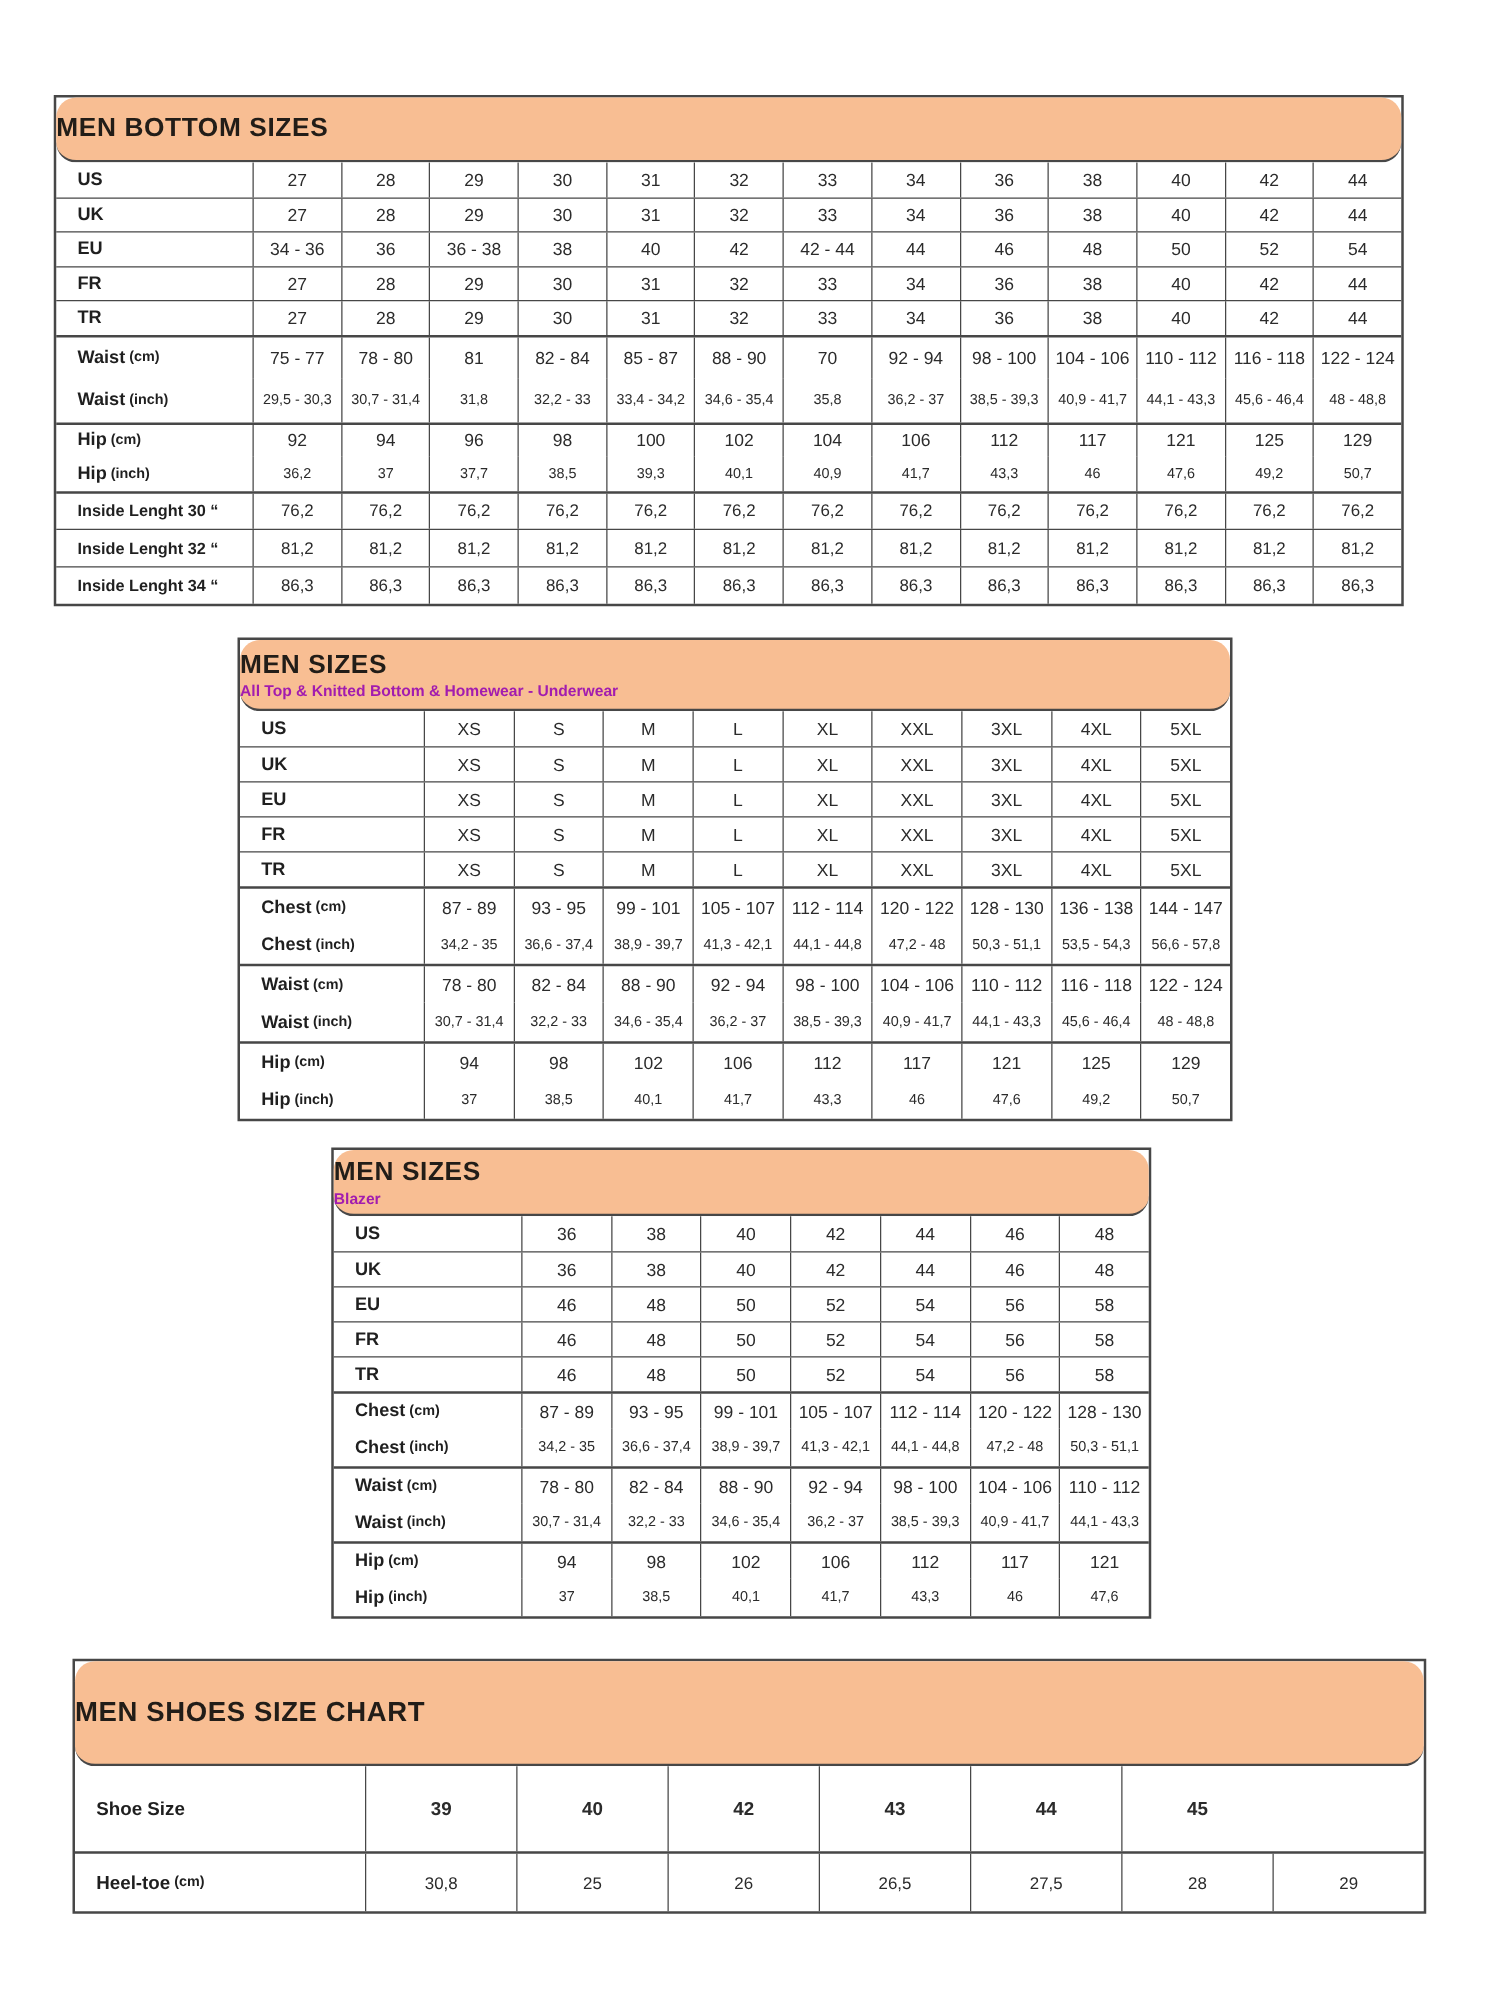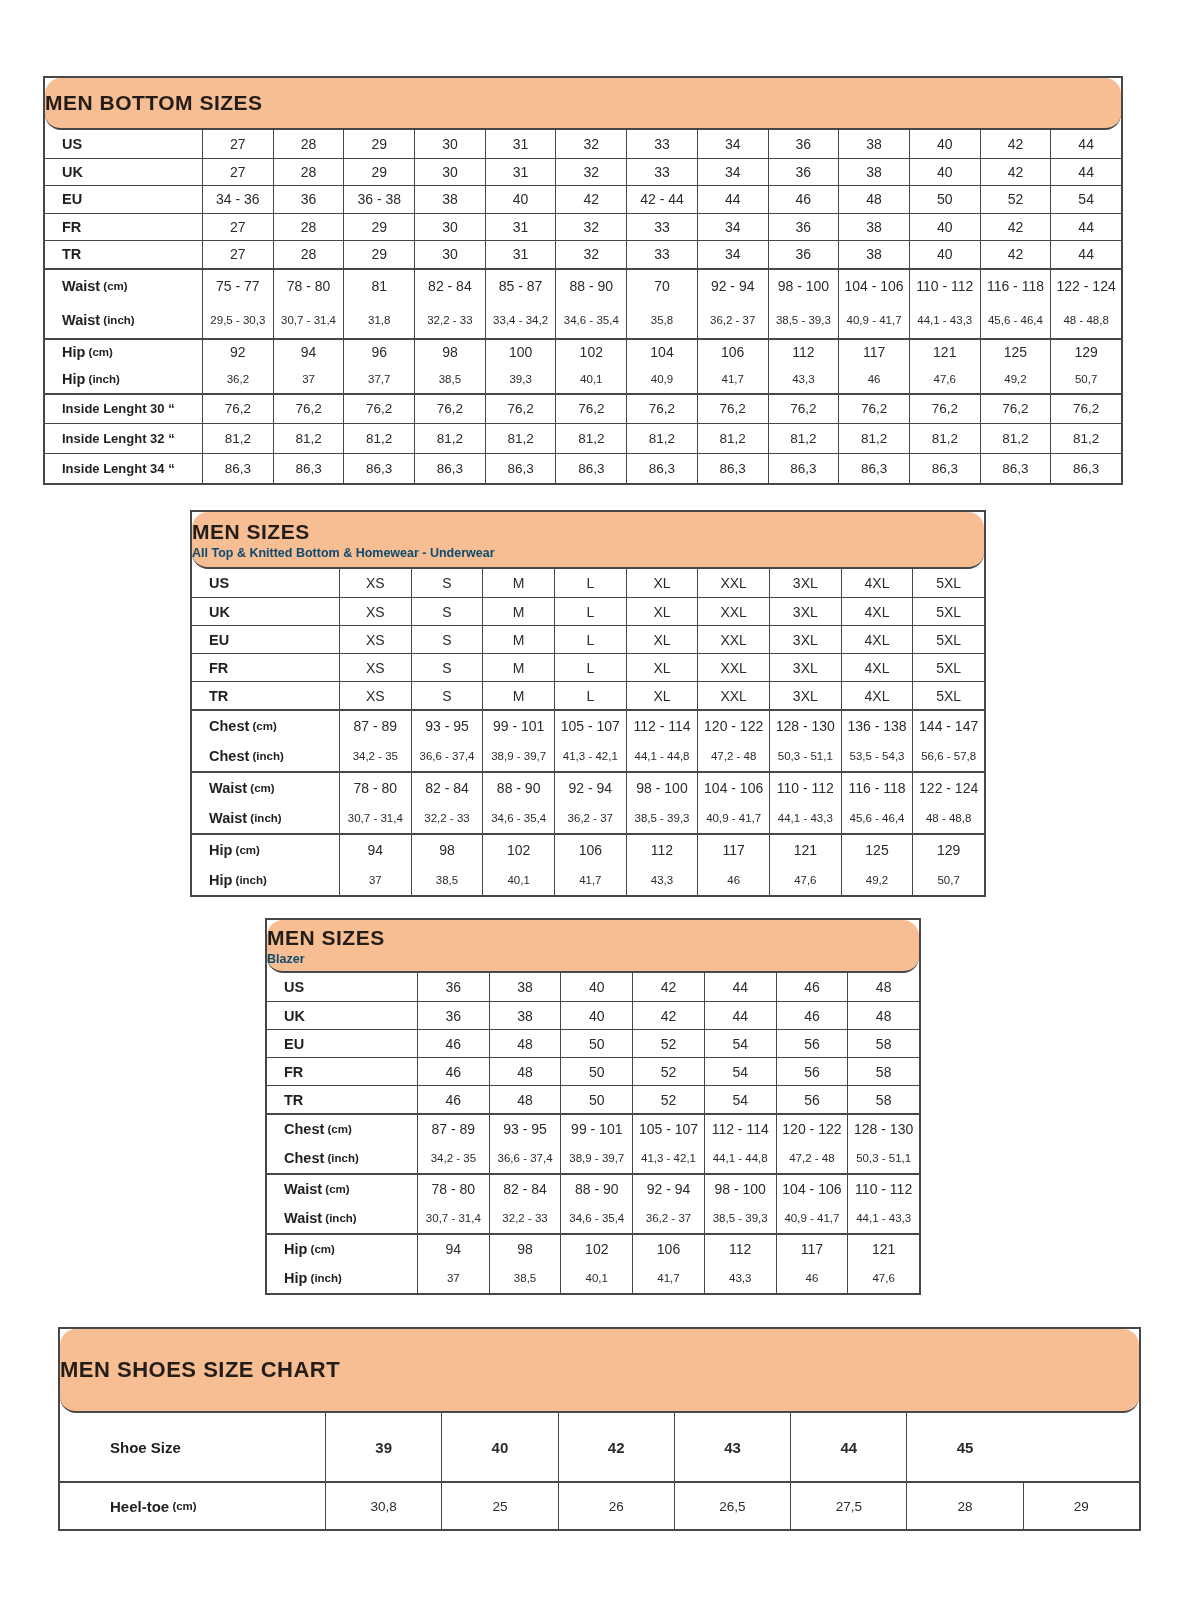--- a/index.html
+++ b/index.html
@@ -24,30 +24,30 @@
   .thead{
     background:var(--header-bg);border-bottom:2.5px solid var(--line);
     display:flex;flex-direction:column;align-items:flex-start;justify-content:center;border-radius:16px;
   }
   #t0 .thead{height:52px;}
   #t1 .thead{height:57px;}
   #t2 .thead{height:53px;}
   #t3 .thead{height:84px;}
   .title{font-weight:bold;font-size:21px;letter-spacing:.5px;color:#221d18;}
   #t3 .title{font-size:22px;}
-  .subtitle{font-weight:bold;font-size:12.5px;margin-top:2px;color:#0c4a6e;}
+  .subtitle{font-weight:bold;font-size:12.5px;margin-top:2px;color:#a21caf;}
 
   .trow{display:grid;border-top:1.5px solid var(--line);}
   .trow:first-child{border-top:none;}
   .trow.group{border-top:2.5px solid var(--line);}
   .trow.nosep{border-top:none;}
   #t0 .trow{grid-template-columns:157px repeat(13,1fr);}
   #t1 .trow{grid-template-columns:147px repeat(9,1fr);}
   #t2 .trow{grid-template-columns:150px repeat(7,1fr);}
-  #t3 .trow{grid-template-columns:232px repeat(7,1fr);padding-left:33px;}
+  #t3 .trow{grid-template-columns:232px repeat(7,1fr);}
 
   .cell{
     display:flex;align-items:center;justify-content:center;
     border-left:1.5px solid var(--line);overflow:hidden;white-space:nowrap;
     color:var(--val);
   }
   .cell:first-child{border-left:none;}
   .cell.label{justify-content:flex-start;padding-left:17px;color:var(--text);}
   .lab-main{font-weight:bold;font-size:14.5px;}
   .lab-unit{font-weight:bold;font-size:11.5px;}

